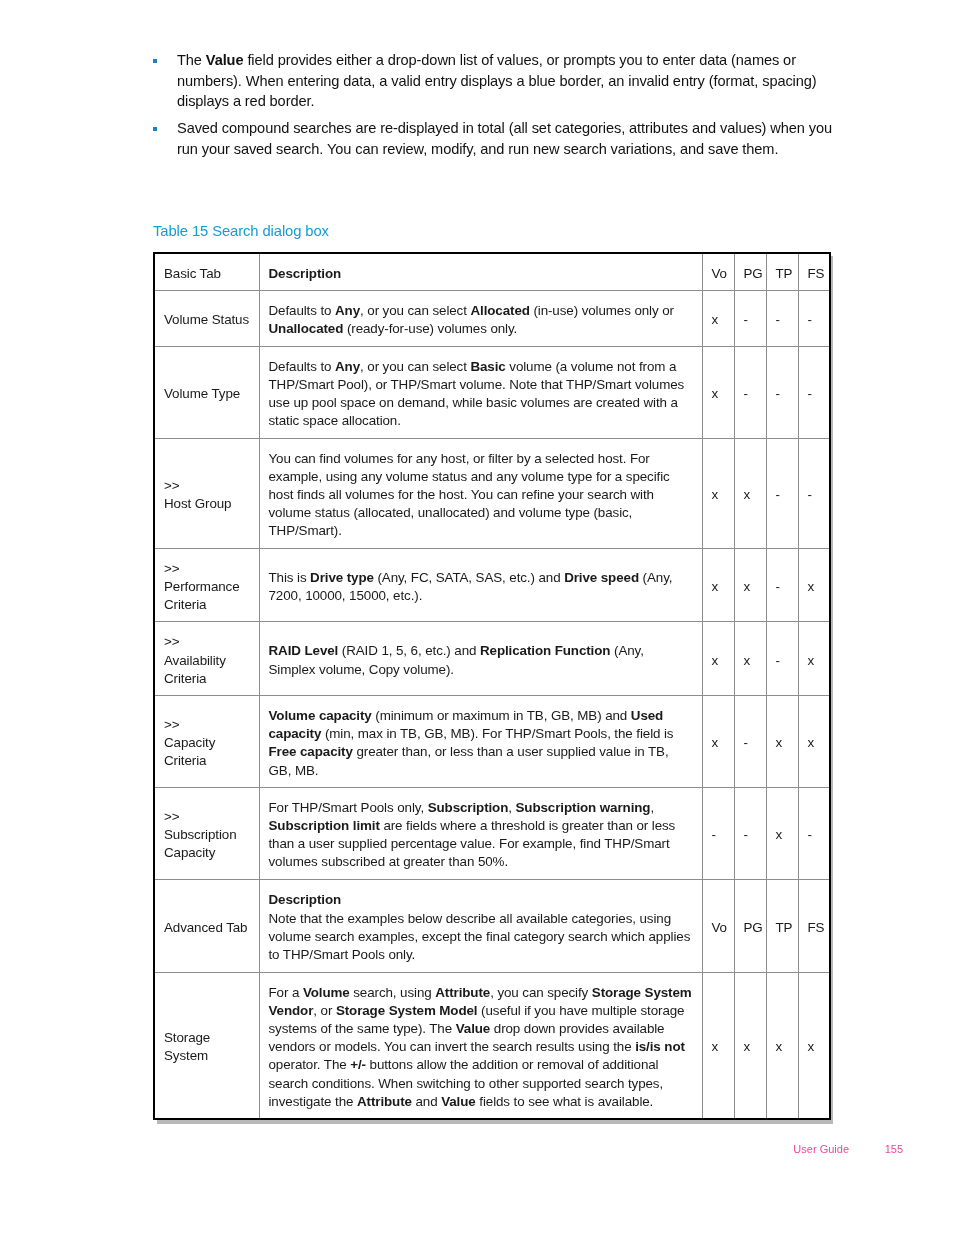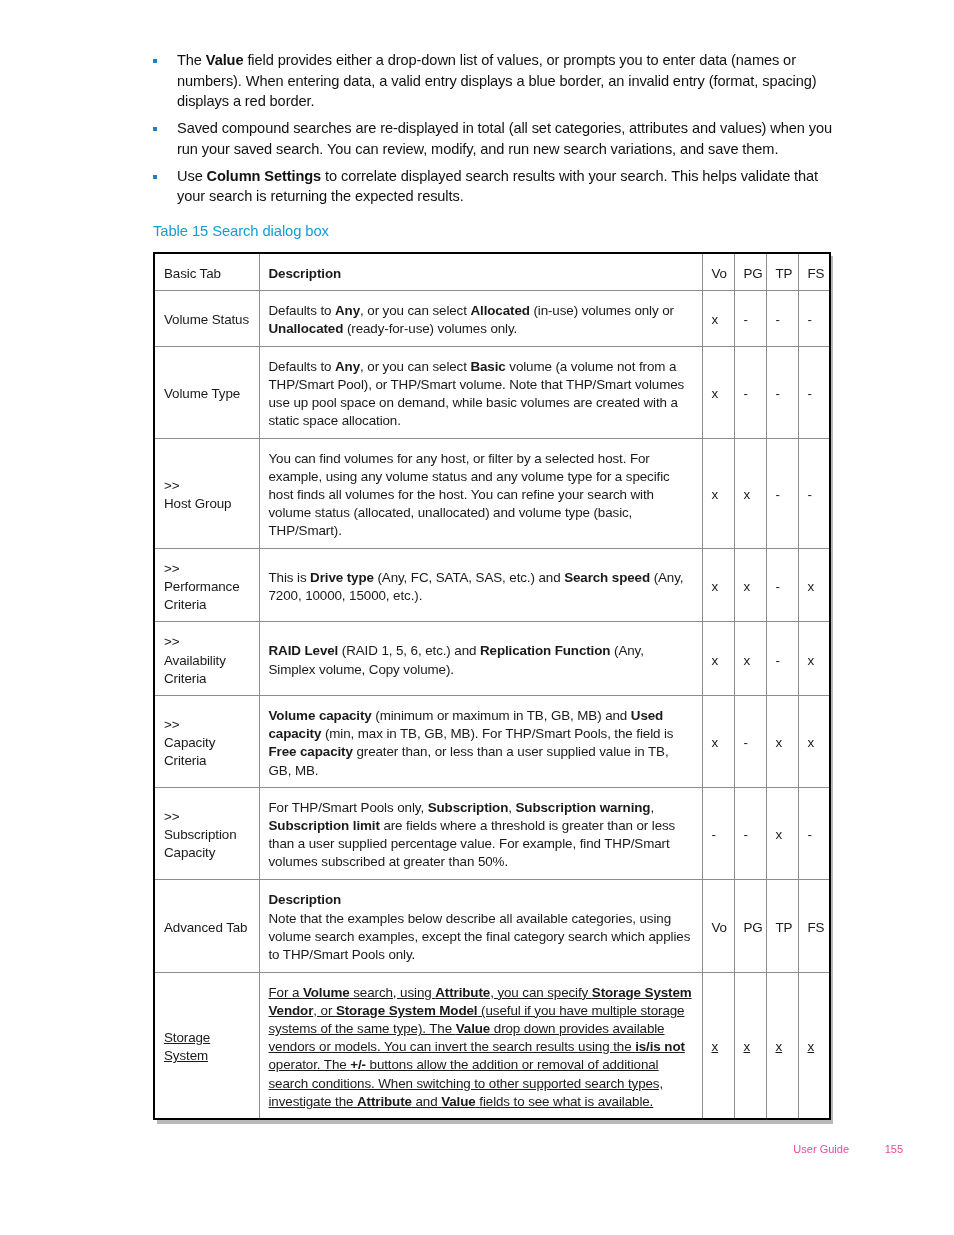--- a/index.html
+++ b/index.html
@@ -98,21 +98,21 @@
     border-right: 1px solid #8d8d8d;
     border-bottom: 1px solid #8d8d8d;
     vertical-align: middle;
     padding: 11px 8px 7px 9px;
     font-size: 13.4px;
     line-height: 1.36;
     letter-spacing: -0.1px;
     text-align: left;
     font-weight: 400;
   }
-  table.t tr:last-child td { border-bottom: none; text-decoration: underline; }
+  table.t tr:last-child td { border-bottom: none; }
   table.t td:last-child, table.t th:last-child { border-right: none; }
 
   th.hdr {
     font-weight: 700;
     font-size: 13.6px;
     padding-top: 9px;
     padding-bottom: 9px;
   }
   .c-label { width: 105px; }
   .c-desc  { width: 443px; }
@@ -162,26 +162,20 @@
           <i style="background: rgb(29, 127, 196);"></i>
         </div>
         <div class="bullet-text">The <b>Value</b> field provides either a drop-down list of values, or prompts you to enter data (names or numbers). When entering data, a valid entry displays a blue border, an invalid entry (format, spacing) displays a red border.</div>
       </div>
       <div class="bullet-row">
         <div class="bullet-mark">
           <i style="background: rgb(29, 127, 196);"></i>
         </div>
         <div class="bullet-text">Saved compound searches are re-displayed in total (all set categories, attributes and values) when you run your saved search. You can review, modify, and run new search variations, and save them.</div>
       </div>
-      <div class="bullet-row">
-        <div class="bullet-mark">
-          <i style="background: rgb(29, 127, 196);"></i>
-        </div>
-        <div class="bullet-text">Use <b>Column Settings</b> to correlate displayed search results with your search. This helps validate that your search is returning the expected results.</div>
-      </div>
     </div>
 
   <div class="tbl-caption">Table 15 Search dialog box</div>
 
   <div class="tbl-wrap">
     <table class="t">
       <colgroup>
         <col class="c-label">
         <col class="c-desc">
         <col class="c-mark">
@@ -227,21 +221,21 @@
             <td class="mark">x</td>
             <td class="mark">x</td>
             <td class="mark">-</td>
             <td class="mark">-</td>
           </tr>
           <tr>
             <td class="label">
               <span class="gt">&gt;&gt;</span>
               <span class="nm">Performance Criteria</span>
             </td>
-            <td class="desc">This is <b>Drive type</b> (Any, FC, SATA, SAS, etc.) and <b>Search speed</b> (Any, 7200, 10000, 15000, etc.).</td>
+            <td class="desc">This is <b>Drive type</b> (Any, FC, SATA, SAS, etc.) and <b>Drive speed</b> (Any, 7200, 10000, 15000, etc.).</td>
             <td class="mark">x</td>
             <td class="mark">x</td>
             <td class="mark">-</td>
             <td class="mark">x</td>
           </tr>
           <tr>
             <td class="label">
               <span class="gt">&gt;&gt;</span>
               <span class="nm">Availability Criteria</span>
             </td>

